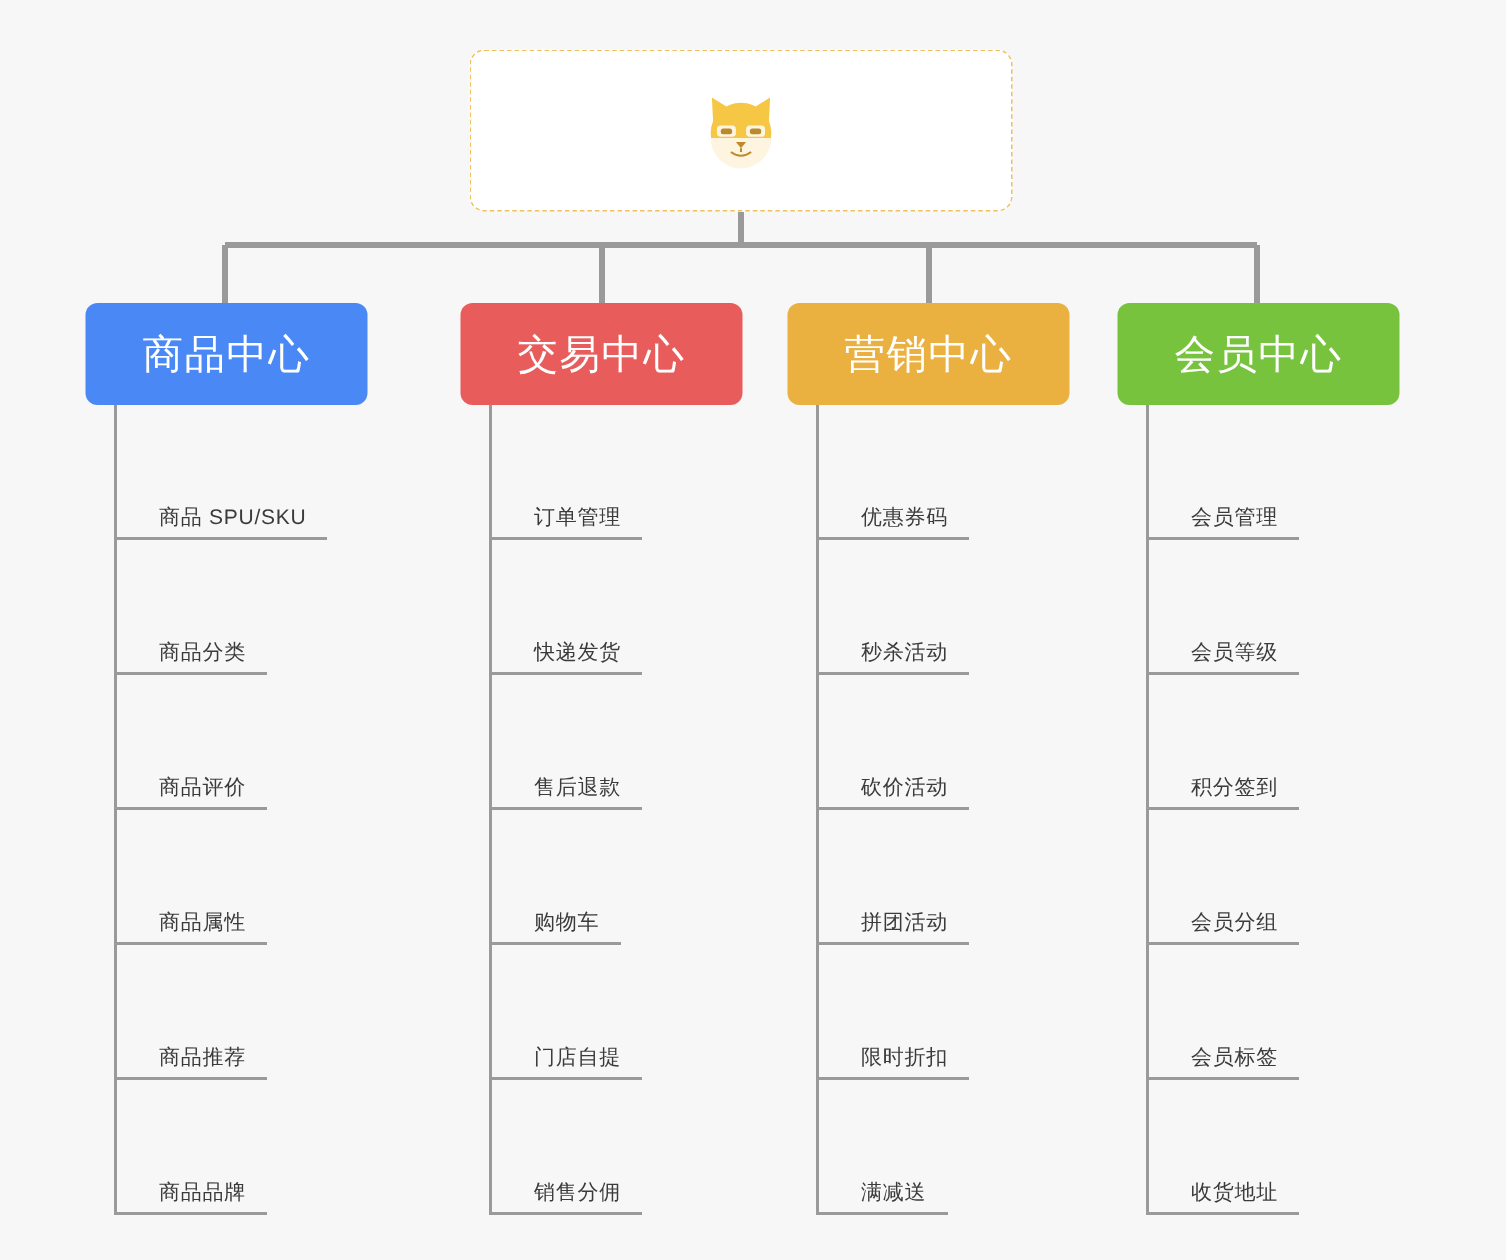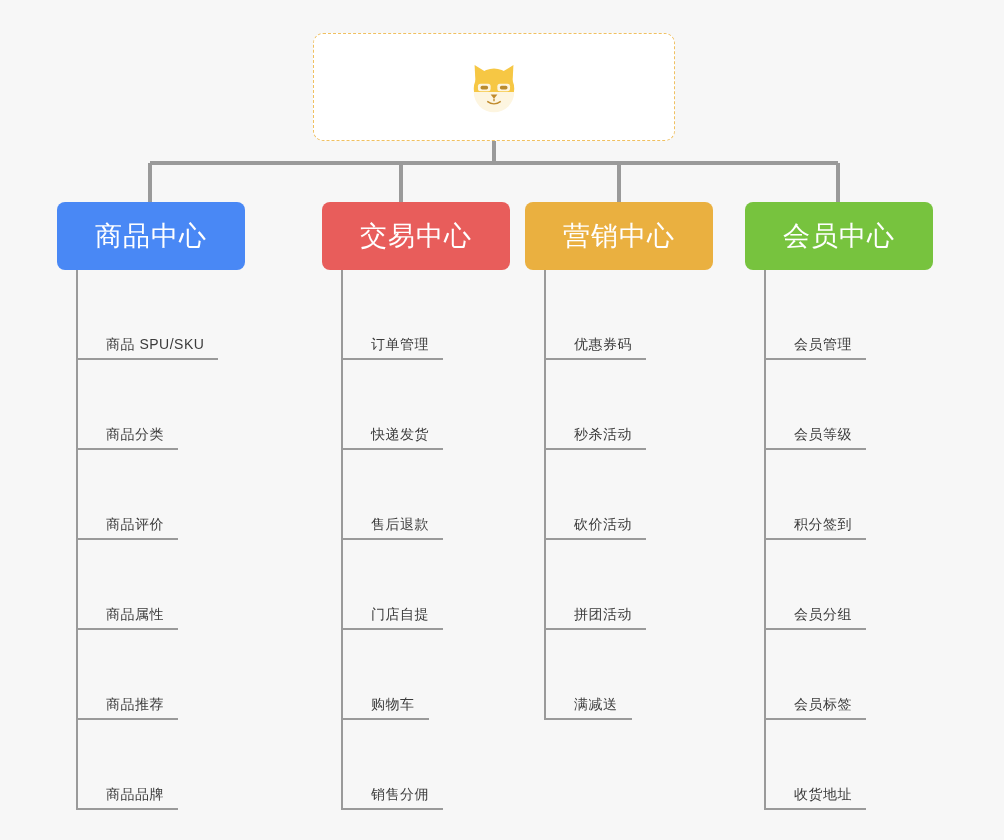--- a/index.html
+++ b/index.html
@@ -114,21 +114,21 @@
     margin-left: -1px;
     font-size: 14px;
     color: #3b3b3b;
     letter-spacing: 0.5px;
     white-space: nowrap;
     line-height: 1.25;
   }
 
   
   .branch-product   { left: 57px;  width: 188px; }
-  .branch-trade     { left: 322px; width: 188px; }
+  .branch-trade     { left: 307px; width: 188px; }
   .branch-market    { left: 525px; width: 188px; }
   .branch-member    { left: 745px; width: 188px; }
 </style>
 </head>
 <body>
 
 <div id="canvas">
 
   <div class="root-node">
     <svg class="root-icon" viewBox="0 0 64 64" aria-hidden="true">
@@ -204,24 +204,24 @@
         <div class="leaf">
             <span class="leaf-inner">订单管理</span>
           </div>
         <div class="leaf">
             <span class="leaf-inner">快递发货</span>
           </div>
         <div class="leaf">
             <span class="leaf-inner">售后退款</span>
           </div>
         <div class="leaf">
+            <span class="leaf-inner">购物车</span>
+          </div>
+        <div class="leaf">
             <span class="leaf-inner">门店自提</span>
-          </div>
-        <div class="leaf">
-            <span class="leaf-inner">购物车</span>
           </div>
         <div class="leaf">
             <span class="leaf-inner">销售分佣</span>
           </div>
       </div>
     </div>
 
     <div class="branch branch-market">
       <div class="branch-head" style="background:#eab040;">
         <span>营销中心</span>
@@ -234,20 +234,23 @@
         <div class="leaf">
             <span class="leaf-inner">秒杀活动</span>
           </div>
         <div class="leaf">
             <span class="leaf-inner">砍价活动</span>
           </div>
         <div class="leaf">
             <span class="leaf-inner">拼团活动</span>
           </div>
         <div class="leaf">
+            <span class="leaf-inner">限时折扣</span>
+          </div>
+        <div class="leaf">
             <span class="leaf-inner">满减送</span>
           </div>
       </div>
     </div>
 
     <div class="branch branch-member">
       <div class="branch-head" style="background:#77c33e;">
         <span>会员中心</span>
       </div>
       <div class="branch-items">

